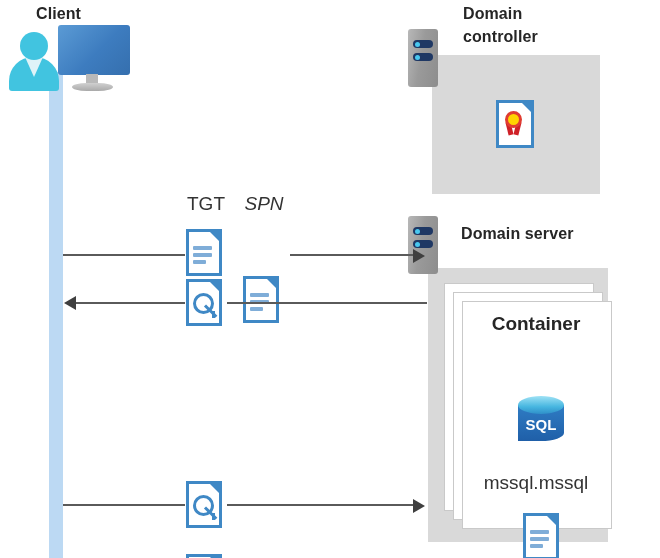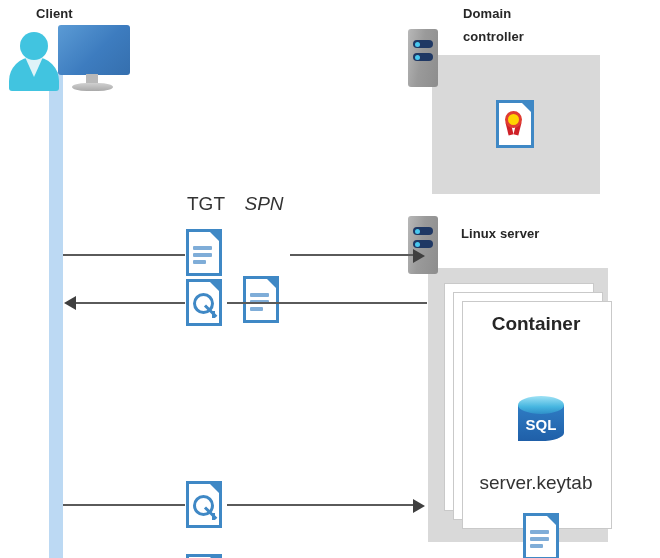--- a/index.html
+++ b/index.html
@@ -1,21 +1,21 @@
 <!DOCTYPE html>
 <html><head>
 <meta charset="utf-8">
 <style>
   html,body{margin:0;padding:0;background:#ffffff;}
   body{width:660px;height:558px;position:relative;overflow:hidden;
        font-family:"Liberation Sans","DejaVu Sans",sans-serif;color:#2b2b2b;}
   .abs{position:absolute;}
 
   
-  .hdr{font-weight:bold;font-size:13px;line-height:23px;color:#262626;letter-spacing:.1px;}
+  .hdr{font-weight:bold;font-size:16px;line-height:23px;color:#262626;letter-spacing:.1px;}
   .lbl{font-size:19px;line-height:22px;color:#333;}
   .cardhdr{font-weight:bold;font-size:19px;color:#262626;}
 
   
   .lifeline{left:49px;top:72px;width:14px;height:486px;background:#bcd9f3;}
 
   
   .mon-screen{left:58px;top:25px;width:72px;height:50px;border-radius:3px;
       background:linear-gradient(135deg,#5b9bd5 0%,#3d7cbf 55%,#356fae 100%);}
   .mon-neck{left:86px;top:74px;width:12px;height:11px;background:#b9b9b9;}
@@ -119,21 +119,21 @@
 
 <div class="abs srv" style="left:408px;top:216px;">
   <div class="pill p1">
       <i></i>
     </div>
   <div class="pill p2">
       <i></i>
     </div>
 </div>
 
-<div class="abs hdr" style="left:461px;top:222px;">Linux server</div>
+<div class="abs hdr" style="left:461px;top:222px;">Domain server</div>
 
 <div class="abs card" style="left:444px;top:283px;width:148px;height:226px;"></div>
 <div class="abs card" style="left:453px;top:292px;width:148px;height:226px;"></div>
 <div class="abs card" style="left:462px;top:301px;width:148px;height:226px;">
 </div>
 
 <div class="abs cardhdr" style="left:462px;top:313px;width:148px;text-align:center;">Container</div>
 
 <div class="abs cyl" style="left:518px;top:348px;width:46px;height:50px;">
   <div class="body"></div>
@@ -142,21 +142,21 @@
 </div>
 
 <div class="abs doc" style="left:523px;top:415px;width:36px;height:47px;">
   <div class="pg"></div>
   <div class="fold"></div>
   <div class="ln" style="left:7px;top:17px;width:19px;"></div>
   <div class="ln" style="left:7px;top:24px;width:19px;"></div>
   <div class="ln" style="left:7px;top:31px;width:13px;"></div>
 </div>
 
-<div class="abs lbl" style="left:462px;top:472px;width:148px;text-align:center;">server.keytab</div>
+<div class="abs lbl" style="left:462px;top:472px;width:148px;text-align:center;">mssql.mssql</div>
 
 <div class="abs">
   <div class="abs line" style="left:63px;top:109px;width:122px;"></div>
   <div class="abs line" style="left:290px;top:109px;width:124px;"></div>
   <div class="abs ahead r" style="left:413px;top:104px;"></div>
 
   <div class="abs lbl" style="left:185px;top:48px;width:42px;text-align:center;">TGT</div>
   <div class="abs lbl" style="left:240px;top:48px;width:48px;text-align:center;font-style:italic;">SPN</div>
 
   <div class="abs doc" style="left:186px;top:84px;width:36px;height:47px;">

